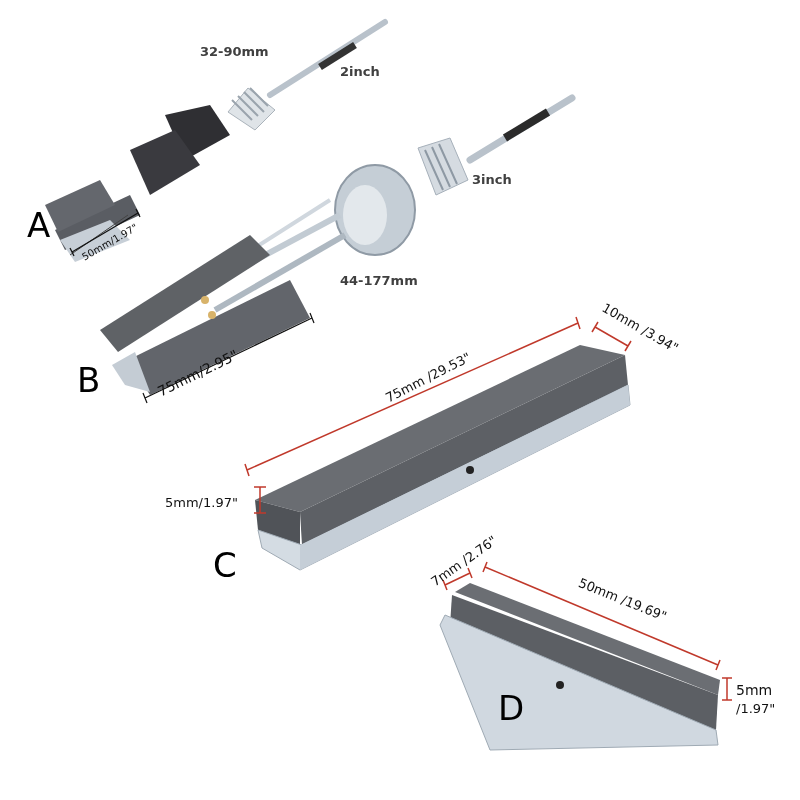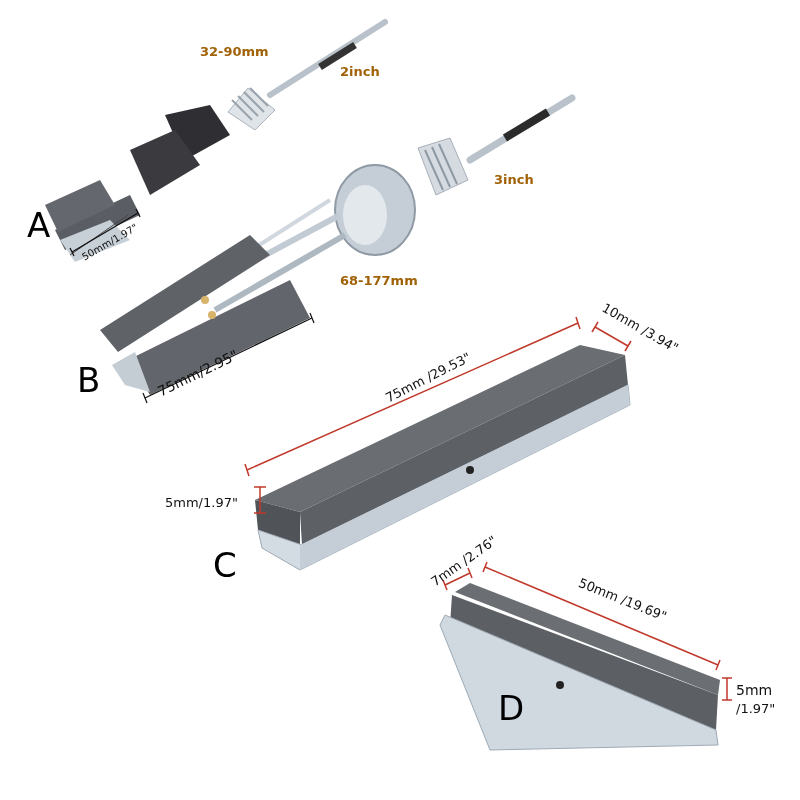--- a/index.html
+++ b/index.html
@@ -1,19 +1,19 @@
 <!DOCTYPE html>
 <html><head>
 <meta charset="utf-8">
 <style>
   html, body { margin: 0; padding: 0; background: #ffffff; }
   body { width: 800px; height: 800px; overflow: hidden; position: relative; font-family: "DejaVu Sans", sans-serif; }
   #stage { position: absolute; left: 0; top: 0; width: 800px; height: 800px; }
   .lbl { position: absolute; color: #222; font-size: 13px; white-space: nowrap; transform-origin: left center; }
-  .lbl-bold { font-weight: bold; color: #a16207; font-size: 13px; }
+  .lbl-bold { font-weight: bold; color: #404040; font-size: 13px; }
   .letter { position: absolute; font-family: "DejaVu Sans", sans-serif; font-size: 34px; color: #000; }
   .dim { position: absolute; font-size: 13px; color: #111; white-space: nowrap; transform-origin: left top; }
 </style>
 </head>
 <body>
 
 <div id="stage">
   <svg width="800" height="800" viewBox="0 0 800 800">
 
     <g>
@@ -104,22 +104,22 @@
   <div class="letter" style="left:77px; top:360px;">B</div>
   <div class="letter" style="left:213px; top:545px;">C</div>
   <div class="letter" style="left:498px; top:688px;">D</div>
 
   
   <div class="lbl lbl-bold" style="left:200px; top:44px;">32-90mm</div>
   <div class="lbl lbl-bold" style="left:340px; top:64px;">2inch</div>
   <div class="dim" style="left:80px; top:253px; font-size:10px; transform: rotate(-30deg);">50mm/1.97"</div>
 
   
-  <div class="lbl lbl-bold" style="left:494px; top:172px;">3inch</div>
-  <div class="lbl lbl-bold" style="left:340px; top:273px;">68-177mm</div>
+  <div class="lbl lbl-bold" style="left:472px; top:172px;">3inch</div>
+  <div class="lbl lbl-bold" style="left:340px; top:273px;">44-177mm</div>
   <div class="dim" style="left:155px; top:385px; font-size:14px; transform: rotate(-26deg);">75mm/2.95"</div>
 
   
   <div class="dim" style="left:383px; top:392px; font-size:13px; transform: rotate(-27deg);">75mm /29.53"</div>
   <div class="dim" style="left:607px; top:300px; font-size:13px; transform: rotate(30deg);">10mm /3.94"</div>
   <div class="dim" style="left:165px; top:495px; font-size:13px;">5mm/1.97"</div>
 
   
   <div class="dim" style="left:428px; top:577px; font-size:13px; transform: rotate(-35deg);">7mm /2.76"</div>
   <div class="dim" style="left:582px; top:575px; font-size:13px; transform: rotate(22deg);">50mm /19.69"</div>

